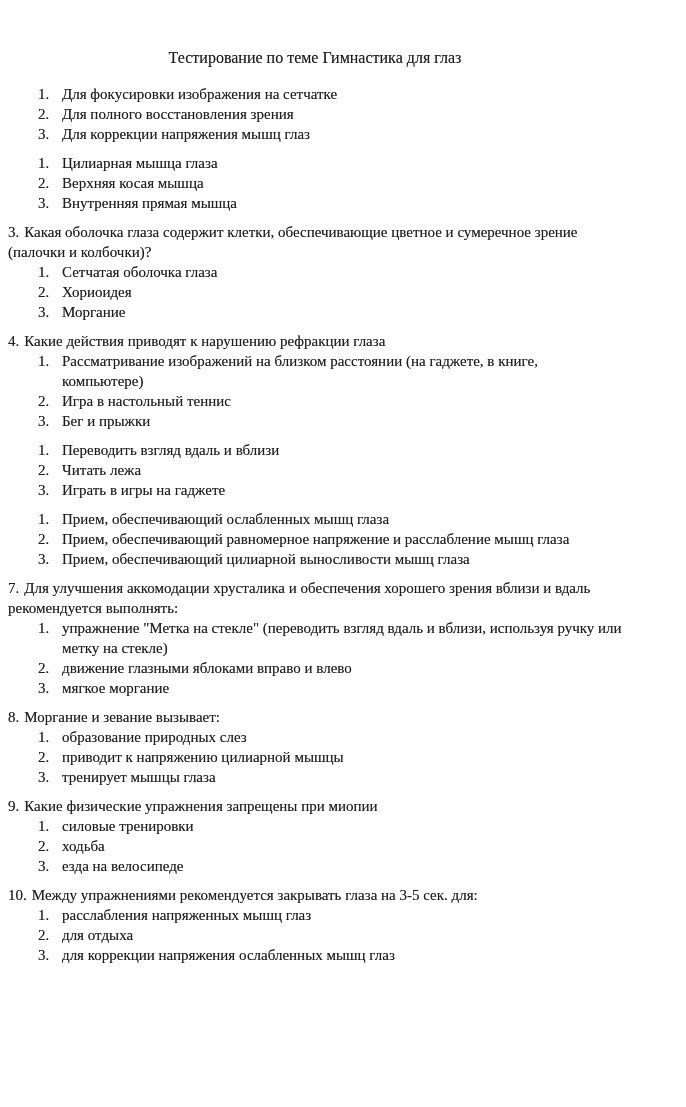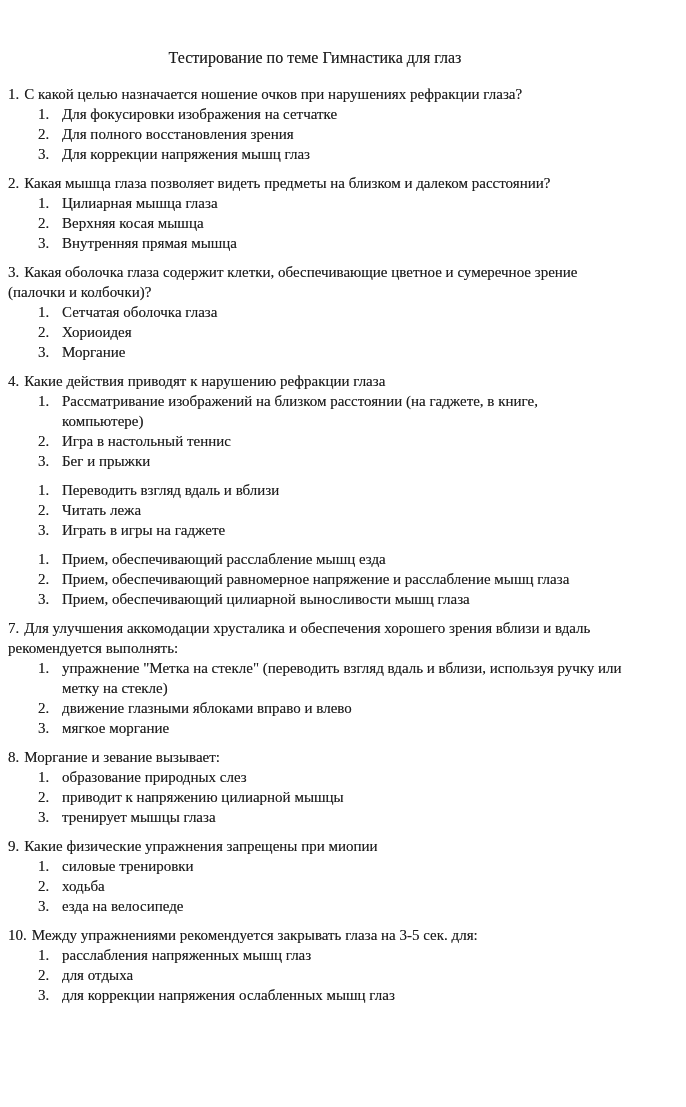--- a/index.html
+++ b/index.html
@@ -58,39 +58,37 @@
     flex: 1 1 auto;
   }
 </style>
 </head>
 <body>
 
 <div class="page">
   <h1 class="doc-title">Тестирование по теме Гимнастика для глаз</h1>
   <div id="questions">
   <div class="question">
-    <p class="q-line"><span class="q-num">1.</span><span class="q-text">С какой целью назначается ношение очков при нарушениях рефракции глаза?</span></p>
     <ol class="options">
           <li>
             <span class="opt-num">1.</span>
             <span class="opt-text">Для фокусировки изображения на сетчатке</span>
           </li>
           <li>
             <span class="opt-num">2.</span>
             <span class="opt-text">Для полного восстановления зрения</span>
           </li>
           <li>
             <span class="opt-num">3.</span>
             <span class="opt-text">Для коррекции напряжения мышц глаз</span>
           </li>
         </ol>
   </div>
 
   <div class="question">
-    <p class="q-line"><span class="q-num">2.</span><span class="q-text">Какая мышца глаза позволяет видеть предметы на близком и далеком расстоянии?</span></p>
     <ol class="options">
           <li>
             <span class="opt-num">1.</span>
             <span class="opt-text">Цилиарная мышца глаза</span>
           </li>
           <li>
             <span class="opt-num">2.</span>
             <span class="opt-text">Верхняя косая мышца</span>
           </li>
           <li>
@@ -150,21 +148,21 @@
             <span class="opt-num">3.</span>
             <span class="opt-text">Играть в игры на гаджете</span>
           </li>
         </ol>
   </div>
 
   <div class="question">
     <ol class="options">
           <li>
             <span class="opt-num">1.</span>
-            <span class="opt-text">Прием, обеспечивающий расслабление мышц езда</span>
+            <span class="opt-text">Прием, обеспечивающий ослабленных мышц глаза</span>
           </li>
           <li>
             <span class="opt-num">2.</span>
             <span class="opt-text">Прием, обеспечивающий равномерное напряжение и расслабление мышц глаза</span>
           </li>
           <li>
             <span class="opt-num">3.</span>
             <span class="opt-text">Прием, обеспечивающий цилиарной выносливости мышц глаза</span>
           </li>
         </ol>

